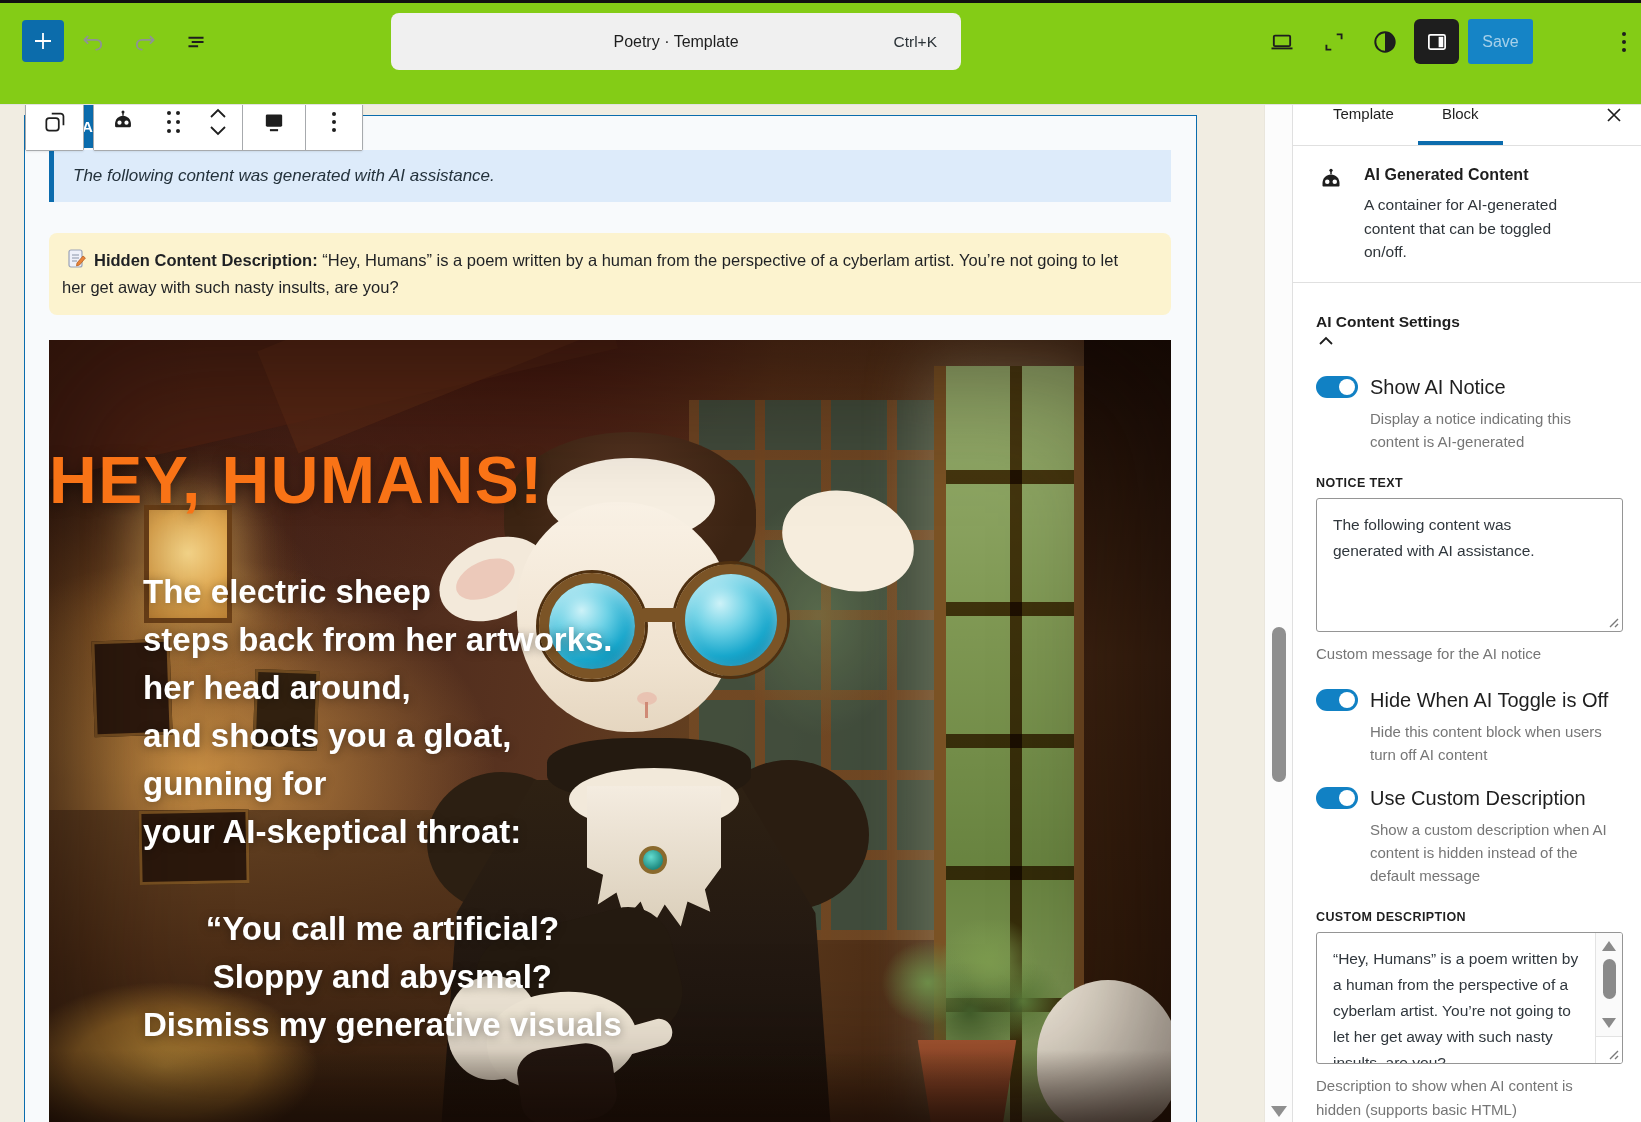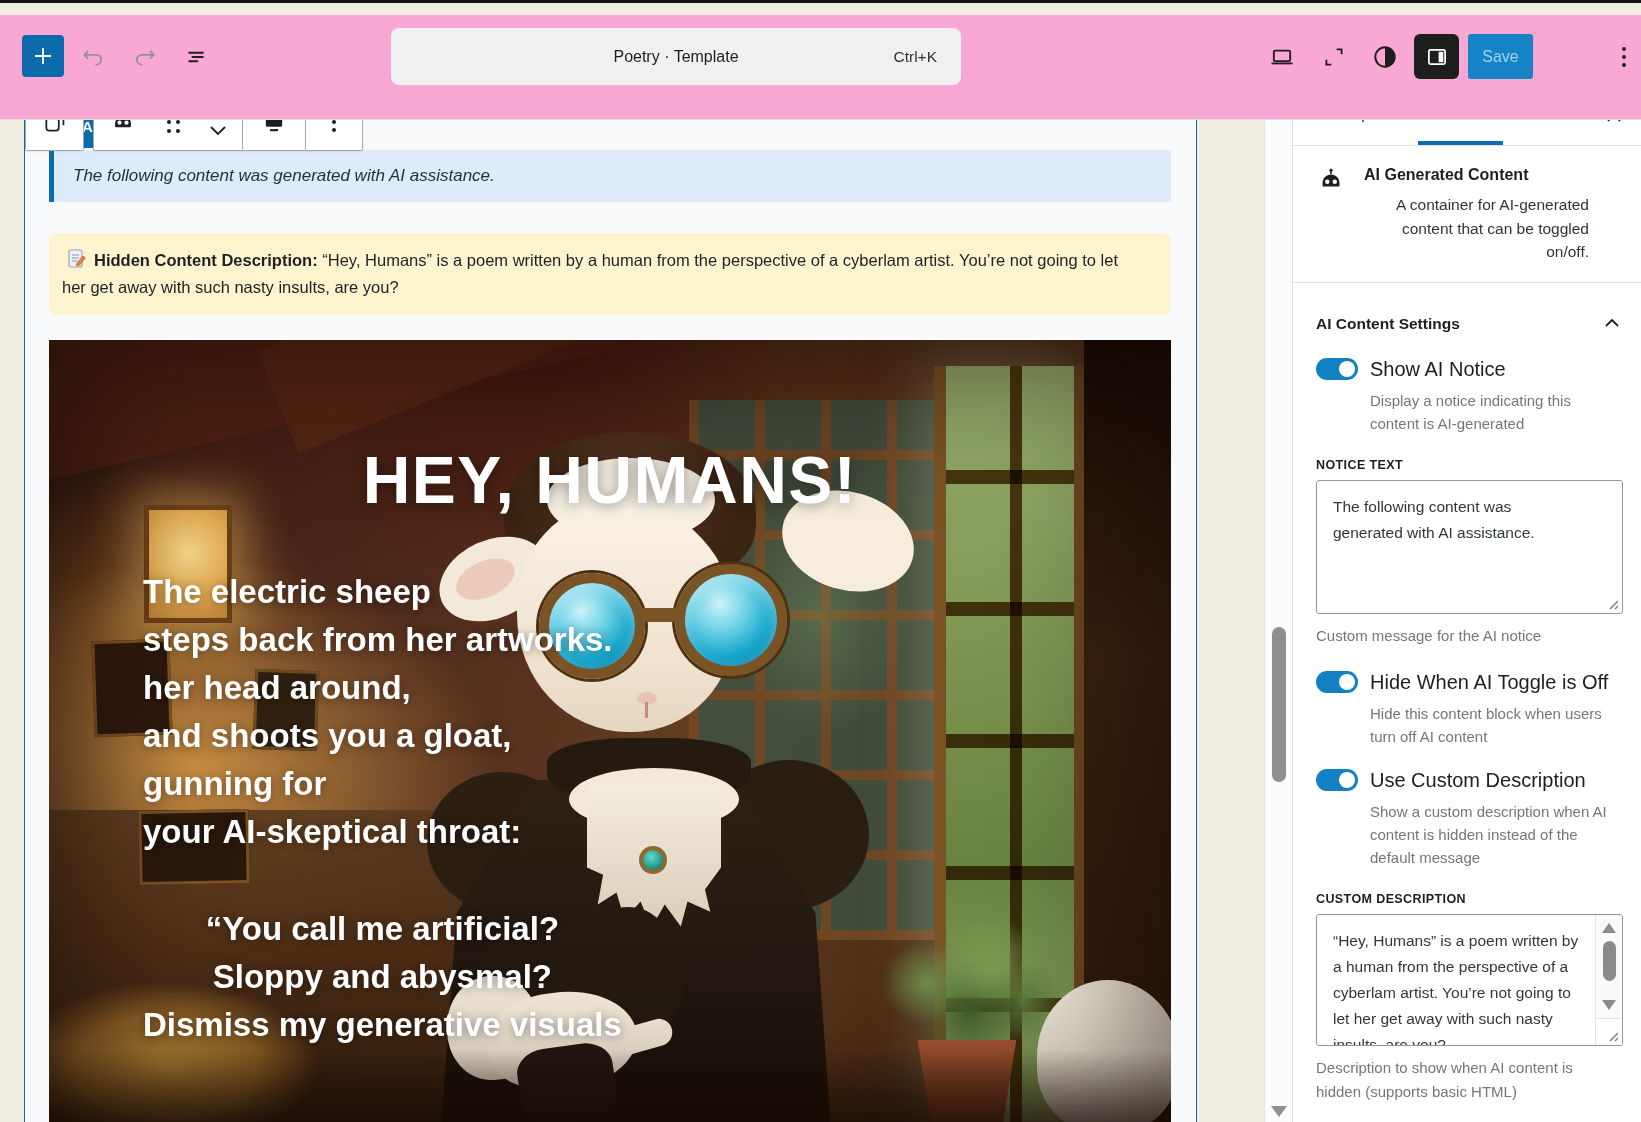--- a/index.html
+++ b/index.html
@@ -4,21 +4,21 @@
 <style>
   * { margin:0; padding:0; box-sizing:border-box; }
   html,body { width:1641px; height:1122px; overflow:hidden; }
   body { font-family:"Liberation Sans","DejaVu Sans",sans-serif; color:#1e1e1e; background:#fff; }
   #stage { position:relative; width:1641px; height:1122px; overflow:hidden; background:#f1ede2; }
 
   
   #top-strip { position:absolute; left:0; top:0; width:100%; height:3px; background:#111; z-index:60; }
 
   
-  #header { position:absolute; left:0; top:0; width:1641px; height:105px; background:#f9a8d4; border-bottom:1px solid #e2e2e2; z-index:50;margin-top:15px; }
+  #header { position:absolute; left:0; top:0; width:1641px; height:105px; background:#84cc16; border-bottom:1px solid #e2e2e2; z-index:50; }
   .add-btn { position:absolute; left:22px; top:20px; width:42px; height:42px; background:#0c6cab; border-radius:4px; color:#fff; display:flex; align-items:center; justify-content:center; cursor:pointer; }
   .hbtn { position:absolute; top:19px; width:46px; height:46px; display:flex; align-items:center; justify-content:center; border-radius:4px; cursor:pointer; background:transparent; }
   .cmd-bar { position:absolute; left:391px; top:13px; width:570px; height:57px; background:#f0f0f0; border-radius:8px; display:flex; align-items:center; justify-content:center; cursor:pointer; }
   .cmd-title { font-size:16px; color:#1e1e1e; }
   .cmd-shortcut { position:absolute; right:24px; font-size:15.5px; color:#2c3338; }
   .sidebar-toggle-btn { position:absolute; left:1414px; top:19px; width:45px; height:45px; background:#1e1e1e; border-radius:6px; display:flex; align-items:center; justify-content:center; cursor:pointer; }
   .save-btn { position:absolute; left:1468px; top:19px; width:65px; height:45px; background:#1584c6; border:none; border-radius:3px; color:rgba(255,255,255,.62); font-size:16px; font-family:inherit; cursor:pointer; }
   .kebab { display:flex; flex-direction:column; gap:4px; align-items:center; }
   .kebab i { width:4px; height:4px; border-radius:50%; background:#1e1e1e; display:block; }
 
@@ -95,21 +95,21 @@
   .plant-leaves { left:822px; top:580px; width:190px; height:140px;
     background:radial-gradient(34% 42% at 30% 45%, #6f8f4a 0%, transparent 72%),
                radial-gradient(36% 46% at 62% 30%, #7c9b4e 0%, transparent 72%),
                radial-gradient(40% 50% at 52% 66%, #44602c 0%, transparent 74%),
                radial-gradient(30% 40% at 80% 58%, #5d7c3a 0%, transparent 72%); }
   .pot { left:862px; top:700px; width:112px; height:84px; background:linear-gradient(180deg,#a85732,#7e3d22); clip-path:polygon(6% 0,94% 0,82% 100%,18% 100%); border-radius:8px; }
   .white-blob { left:988px; top:640px; width:142px; height:152px; background:#efe7d8; border-radius:50% 50% 42% 42%; }
   .floor-shade { left:0; bottom:0; width:100%; height:80px; background:linear-gradient(180deg, rgba(25,12,5,0) 0%, rgba(25,12,5,.72) 100%); }
   .vignette { left:0; top:0; width:100%; height:100%; box-shadow:inset 0 0 130px 30px rgba(18,8,4,.55); }
 
-  .hero-title { left:0; top:102px; width:100%; text-align:center; color:#ffffff; font-size:66px; font-weight:700; letter-spacing:1.5px; text-shadow:0 2px 14px rgba(0,0,0,.4); }
+  .hero-title { left:0; top:102px; width:100%; color:#f97316; font-size:66px; font-weight:700; letter-spacing:1.5px; text-shadow:0 2px 14px rgba(0,0,0,.4); }
   .poem { left:94px; top:228px; color:#fff; font-size:33px; font-weight:700; line-height:48px; text-shadow:0 1px 10px rgba(0,0,0,.38); }
   .poem .stanza2 { position:relative; margin-top:49px;text-align:center; }
   .poem div { position:relative; }
 
   
   #block-toolbar { position:absolute; left:25px; top:11px; height:58px; z-index:40; }
   .bt-badge { position:absolute; left:47px; top:11px; width:52px; height:44px; background:#0b6cad; border-radius:2px; color:#fff; font-weight:700; font-size:15px; display:flex; align-items:center; padding-left:10px; }
   .bt-group { position:absolute; top:0; display:flex; align-items:stretch; background:#fff; border:1px solid #a7aaad; border-radius:2px; height:58px; box-shadow:0 1px 2px rgba(0,0,0,.08); }
   .bt-single { left:0; width:59px; }
   .bt-main { left:68px; }
@@ -126,23 +126,23 @@
 
   
   #sidebar { position:absolute; left:1292px; top:82px; width:349px; height:1040px; background:#fff; border-left:1px solid #e0e0e0; overflow:hidden; }
   .sb-tabs { position:relative; height:64px; border-bottom:1px solid #e0e0e0; display:flex; align-items:stretch; padding-left:16px; }
   .sb-tab { position:relative; display:flex; align-items:center; justify-content:center; padding:0 24px; font-size:15px; color:#1e1e1e; cursor:pointer; }
   .sb-tab.active { font-weight:400; }
   .sb-tab.active:after { content:""; position:absolute; left:0; right:0; bottom:0; height:4px; background:#0c6cad; }
   .sb-close { position:absolute; right:14px; top:20px; width:26px; height:26px; display:flex; align-items:center; justify-content:center; cursor:pointer; }
   .block-card { display:flex; gap:18px; padding:16px 19px 18px 23px; border-bottom:1px solid #e0e0e0; }
   .block-card .bc-title { font-size:16px; font-weight:700; margin:4px 0 9px; }
-  .block-card .bc-desc { font-size:15.5px; line-height:23.5px; color:#2f353a; width:225px;text-align:right; }
+  .block-card .bc-desc { font-size:15.5px; line-height:23.5px; color:#2f353a; width:225px; }
   .panel { padding:0 19px 0 23px; }
-  .panel-head { display:flex; align-items:flex-end; justify-content:space-between; padding:30px 0 0; cursor:pointer; }
+  .panel-head { display:flex; align-items:flex-start; justify-content:space-between; padding:30px 0 0; cursor:pointer;flex-direction:column; }
   .panel-title { font-size:15.5px; font-weight:700; }
   .toggle-row { display:flex; align-items:center; gap:12px; margin-top:25px; cursor:pointer; }
   .toggle { position:relative; width:42px; height:22px; border-radius:11px; background:#1181c4; flex:0 0 auto; }
   .toggle i { position:absolute; right:3px; top:3px; width:16px; height:16px; border-radius:50%; background:#fff; }
   .toggle-label { font-size:20px; color:#1e1e1e; }
   .toggle-help { margin:8px 0 0 54px; font-size:15px; line-height:23px; color:#767676; }
   .field-label { margin-top:23px; font-size:12.5px; font-weight:700; letter-spacing:.4px; color:#1e1e1e; }
   .ta { position:relative; margin-top:8px; width:307px; background:#fff; border:1px solid #959595; border-radius:3px; overflow:hidden; }
   .ta-text { padding:13px 16px; font-size:15.5px; line-height:26px; color:#30373d; }
   .ta1 { height:134px; }

